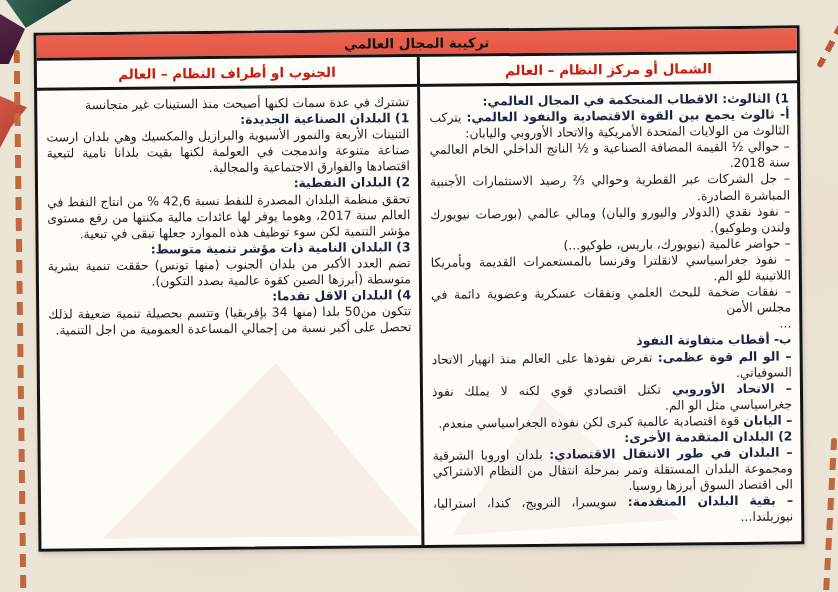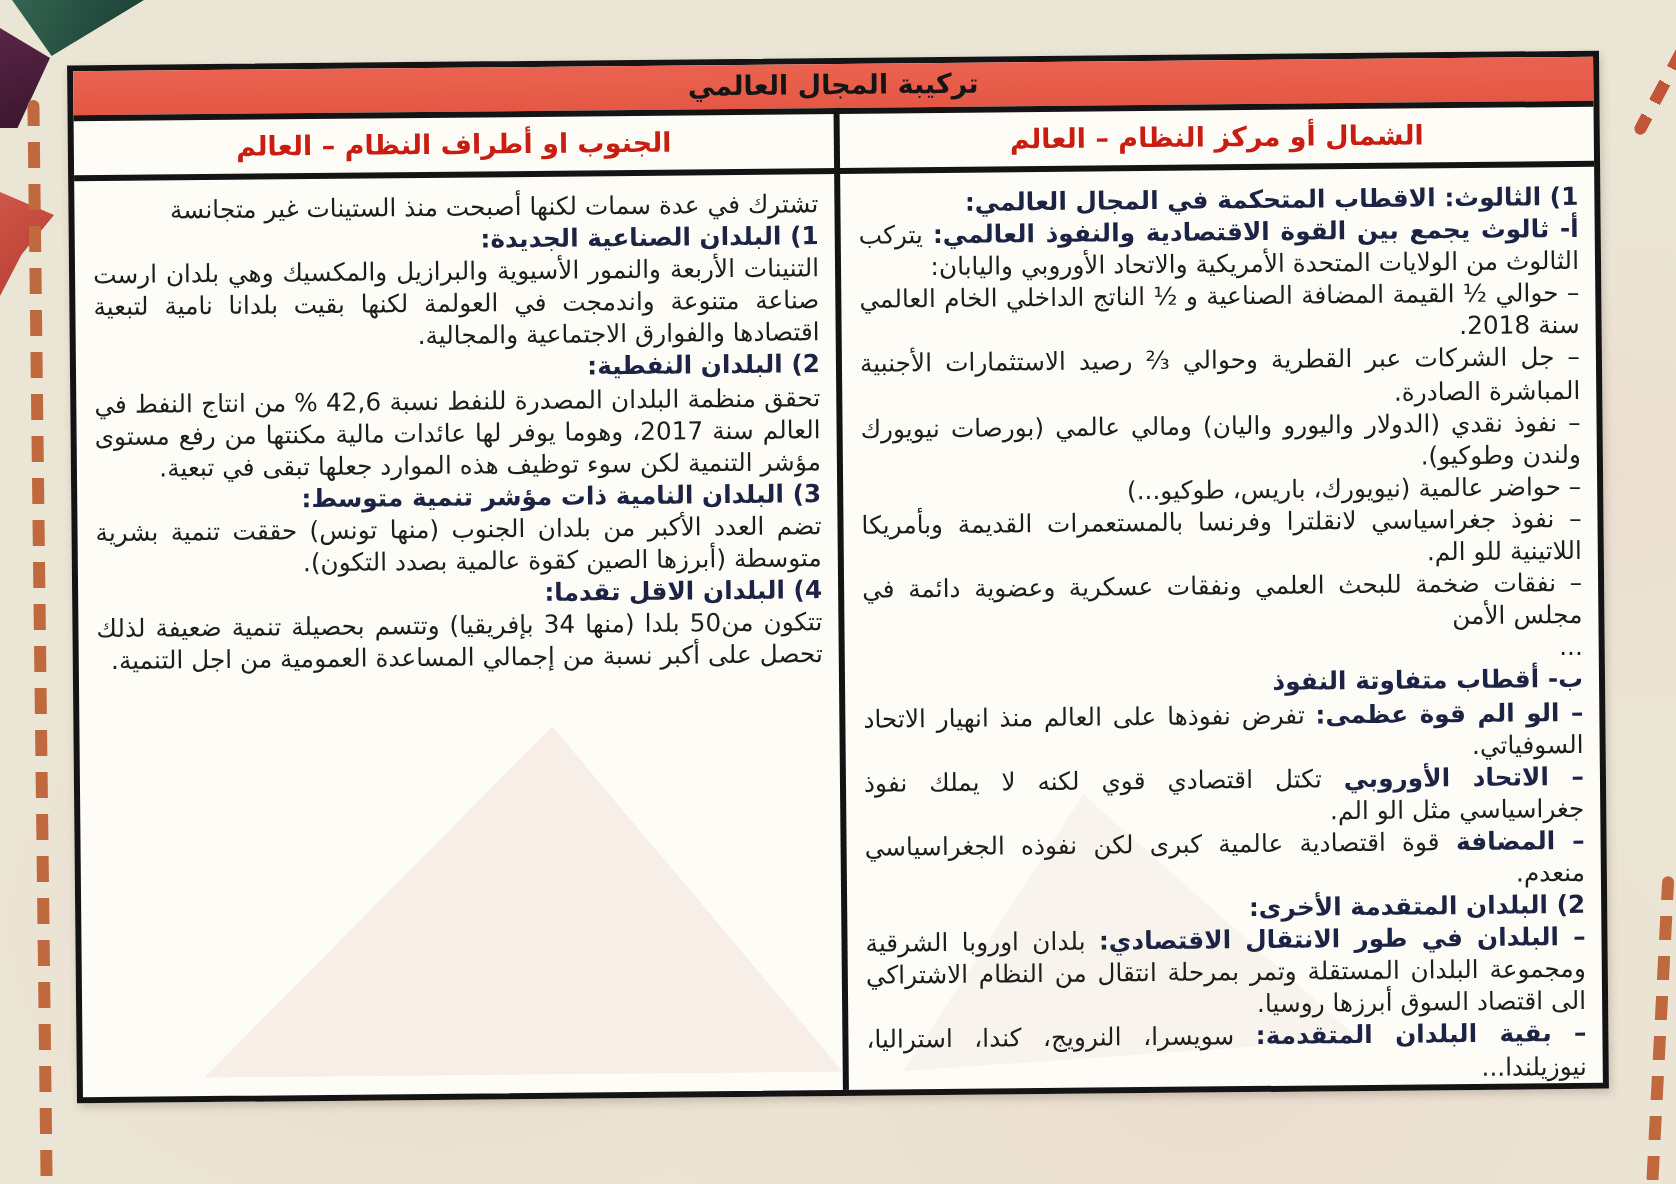--- a/index.html
+++ b/index.html
@@ -129,21 +129,21 @@
         <div class="block para">– حوالي ½ القيمة المضافة الصناعية و ½ الناتج الداخلي الخام العالمي سنة 2018.</div>
         <div class="block para">– جل الشركات عبر القطرية وحوالي ⅔ رصيد الاستثمارات الأجنبية المباشرة الصادرة.</div>
         <div class="block para">– نفوذ نقدي (الدولار واليورو واليان) ومالي عالمي (بورصات نيويورك ولندن وطوكيو).</div>
         <div class="block para">– حواضر عالمية (نيويورك، باريس، طوكيو...)</div>
         <div class="block para">– نفوذ جغراسياسي لانقلترا وفرنسا بالمستعمرات القديمة وبأمريكا اللاتينية للو الم.</div>
         <div class="block para">– نفقات ضخمة للبحث العلمي ونفقات عسكرية وعضوية دائمة في مجلس الأمن</div>
         <div class="block para">...</div>
         <div class="block heading">ب- أقطاب متفاوتة النفوذ</div>
         <div class="block para"><b>– الو الم قوة عظمى:</b> تفرض نفوذها على العالم منذ انهيار الاتحاد السوفياتي.</div>
         <div class="block para"><b>– الاتحاد الأوروبي</b> تكتل اقتصادي قوي لكنه لا يملك نفوذ جغراسياسي مثل الو الم.</div>
-        <div class="block para"><b>– المضافة</b> قوة اقتصادية عالمية كبرى لكن نفوذه الجغراسياسي منعدم.</div>
+        <div class="block para"><b>– اليابان</b> قوة اقتصادية عالمية كبرى لكن نفوذه الجغراسياسي منعدم.</div>
         <div class="block heading">2) البلدان المتقدمة الأخرى:</div>
         <div class="block para"><b>– البلدان في طور الانتقال الاقتصادي:</b> بلدان اوروبا الشرقية ومجموعة البلدان المستقلة وتمر بمرحلة انتقال من النظام الاشتراكي الى اقتصاد السوق أبرزها روسيا.</div>
         <div class="block para"><b>– بقية البلدان المتقدمة:</b> سويسرا، النرويج، كندا، استراليا، نيوزيلندا...</div>
       </div>
     <div class="body-cell south">
         <div class="block para">تشترك في عدة سمات لكنها أصبحت منذ الستينات غير متجانسة</div>
         <div class="block heading">1) البلدان الصناعية الجديدة:</div>
         <div class="block para">التنينات الأربعة والنمور الأسيوية والبرازيل والمكسيك وهي بلدان ارست صناعة متنوعة واندمجت في العولمة لكنها بقيت بلدانا نامية لتبعية اقتصادها والفوارق الاجتماعية والمجالية.</div>
         <div class="block heading">2) البلدان النفطية:</div>
         <div class="block para">تحقق منظمة البلدان المصدرة للنفط نسبة 42,6 % من انتاج النفط في العالم سنة 2017، وهوما يوفر لها عائدات مالية مكنتها من رفع مستوى مؤشر التنمية لكن سوء توظيف هذه الموارد جعلها تبقى في تبعية.</div>

